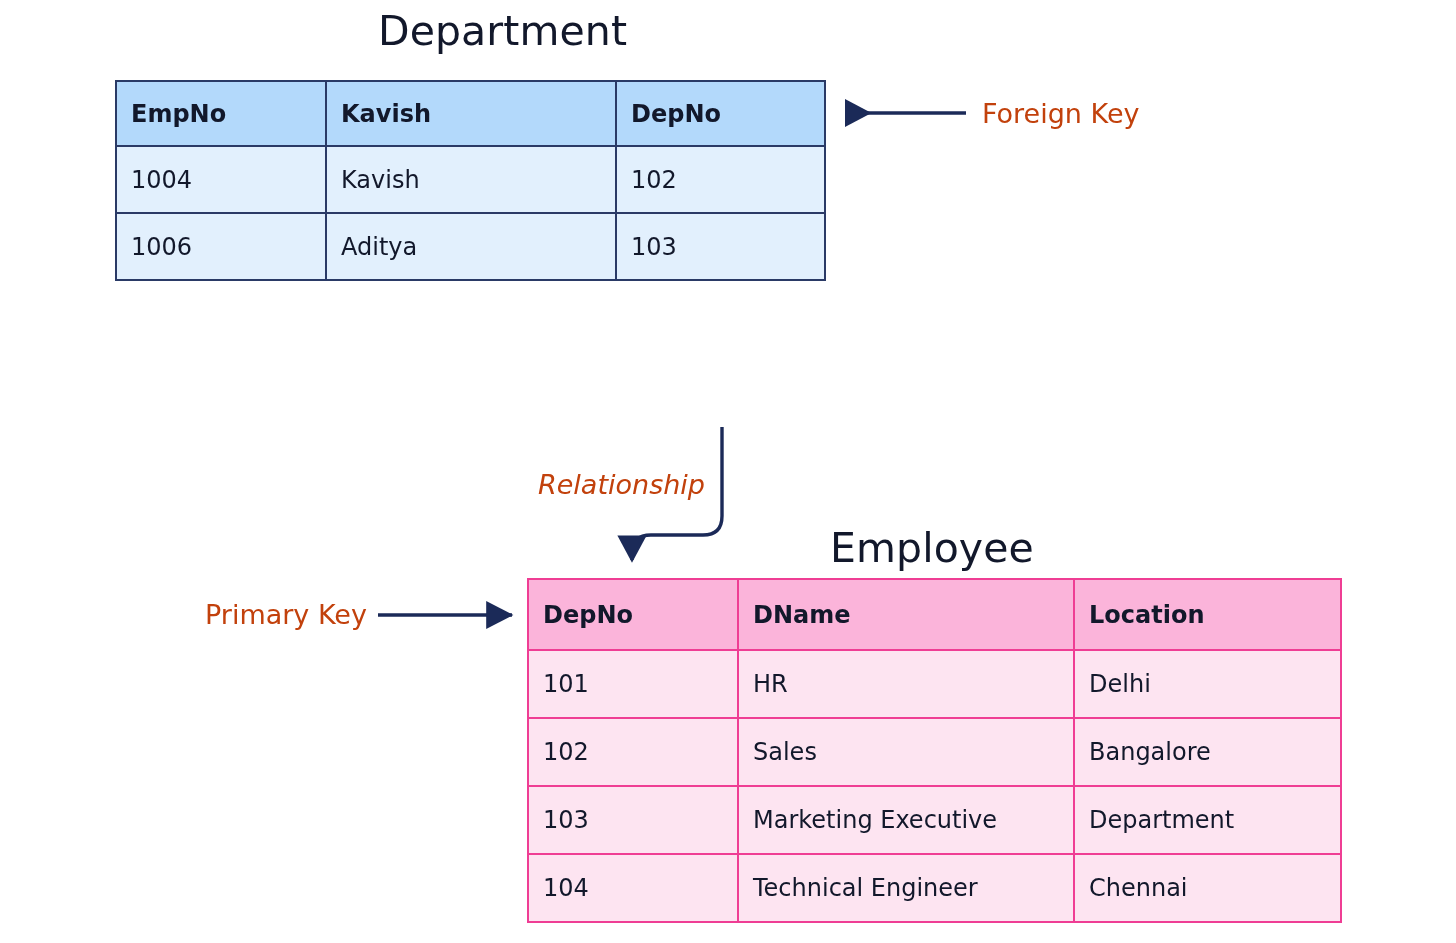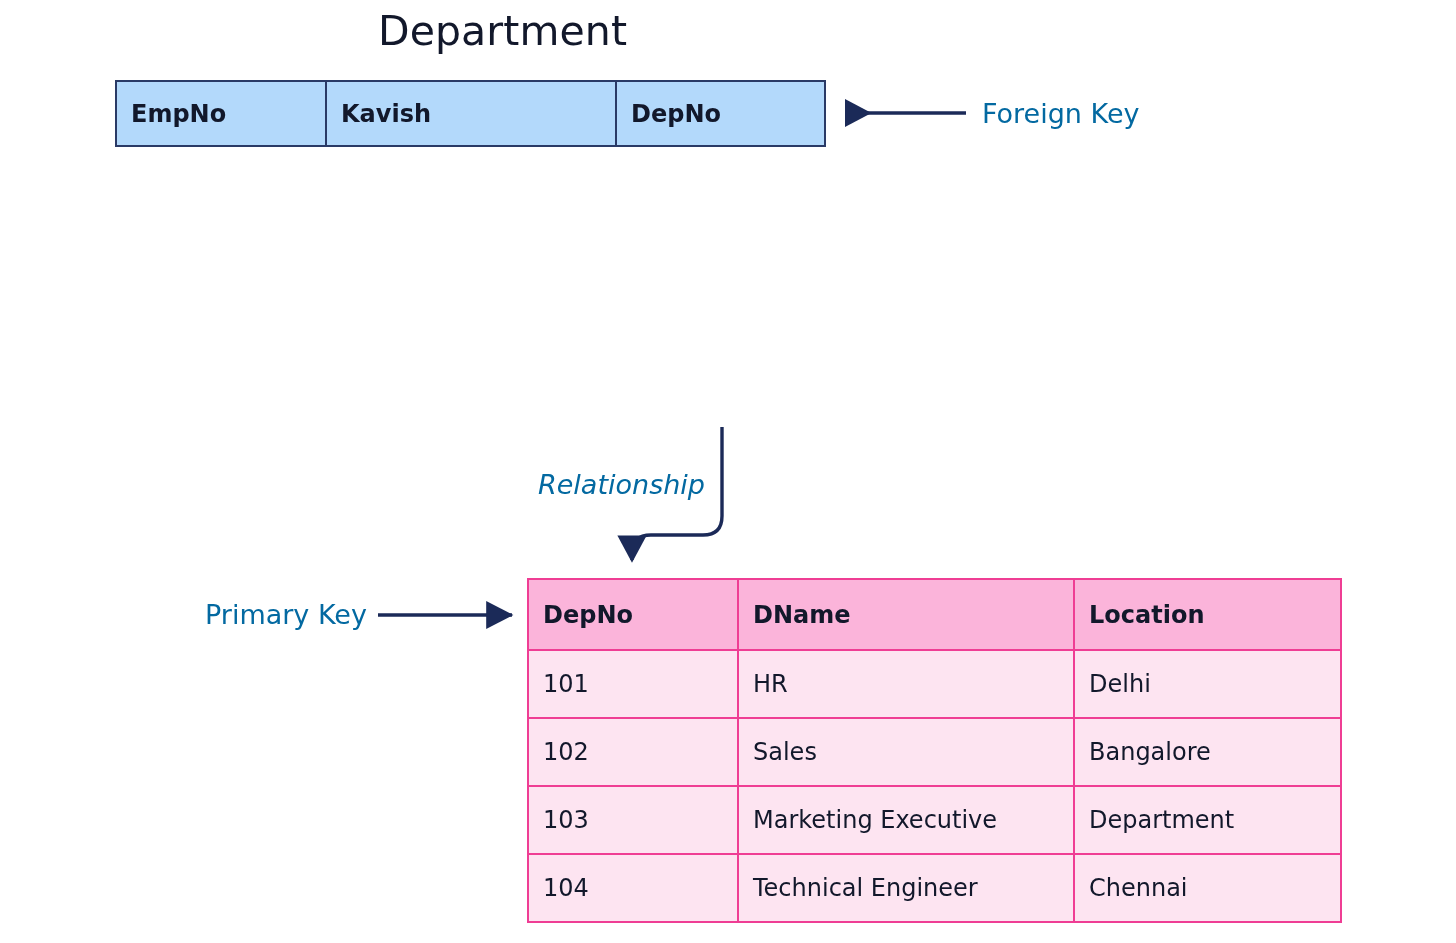--- a/index.html
+++ b/index.html
@@ -88,21 +88,21 @@
     height: 69px;
   }
   #table-employee td {
     background: #fde4f1;
   }
 
   
   .annot-label {
     position: absolute;
     font-size: 27px;
-    color: #0369a1;
+    color: #c2410c;
     white-space: nowrap;
   }
   #label-foreign-key  { left: 982px; top: 98px; }
   #label-primary-key  { left: 205px; top: 599px; }
   #label-relationship { left: 538px; top: 469px; font-style: italic; }
 
   
   #connectors {
     position: absolute;
     left: 0;
@@ -126,23 +126,34 @@
         <col style="width:209px">
     </colgroup>
     <thead>
       <tr>
         <th>EmpNo</th>
         <th>Kavish</th>
         <th>DepNo</th>
       </tr>
     </thead>
     <tbody>
+      <tr>
+        <td>1004</td>
+        <td>Kavish</td>
+        <td>102</td>
+      </tr>
+      <tr>
+        <td>1006</td>
+        <td>Aditya</td>
+        <td>103</td>
+      </tr>
     </tbody>
   </table>
 
+  <div class="tbl-title" id="title-employee">Employee</div>
 
   <table class="db-table" id="table-employee">
     <colgroup>
       <col style="width:210px">
         <col style="width:336px">
         <col style="width:267px">
     </colgroup>
     <thead>
       <tr>
         <th>DepNo</th>

